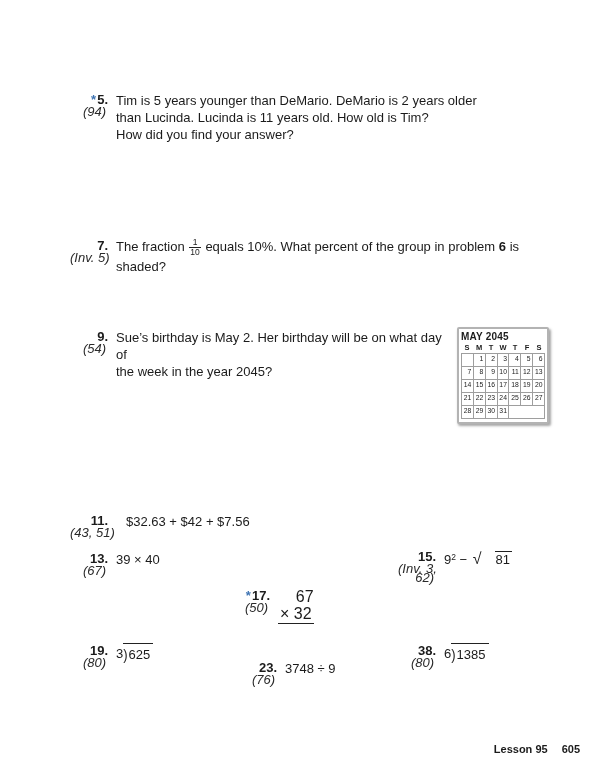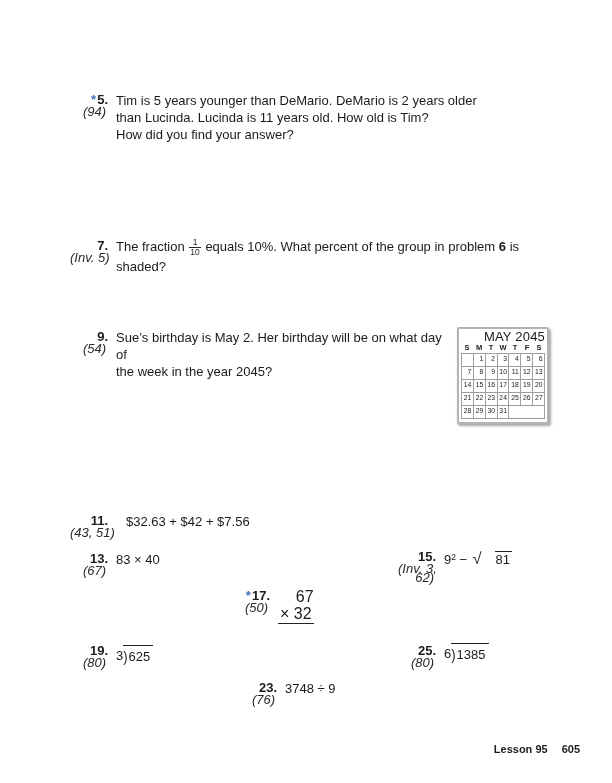--- a/index.html
+++ b/index.html
@@ -38,21 +38,21 @@
   .ldiv-box{border-top:1.4px solid #222;padding:2px 3px 0 0;display:inline-flex;align-items:flex-start;}
   .ldiv-paren{display:inline-block;transform:scaleY(1.15);transform-origin:center 40%;margin:0 1px 0 0;}
 
   
   .calendar{
     position:absolute;left:457px;top:327px;width:92px;background:#fff;
     border:2px solid #b3b3b3;border-radius:2px;
     box-shadow:1.5px 2px 2.5px rgba(0,0,0,0.35);
     padding:1px 2px 3px 2px;box-sizing:border-box;
   }
-  .cal-title{text-align:right;font-weight:normal;font-size:13px;line-height:13px;letter-spacing:0.2px;}
+  .cal-title{text-align:left;font-weight:bold;font-size:10px;line-height:13px;letter-spacing:0.2px;}
   .cal-week{display:grid;grid-template-columns:repeat(7,1fr);font-size:7.5px;font-weight:bold;text-align:center;line-height:9px;padding-bottom:1px;}
   .cal-grid{display:grid;grid-template-columns:repeat(7,1fr);border-left:1px solid #9e9e9e;border-top:1px solid #9e9e9e;}
   .cal-cell{
     border-right:1px solid #9e9e9e;border-bottom:1px solid #9e9e9e;
     font-size:6.8px;line-height:8px;text-align:right;
     padding:1px 1.5px 3px 0;min-height:8px;box-sizing:border-box;
   }
   .cal-cell.span3{grid-column:span 3;}
 
   .footer{position:absolute;top:743px;right:32px;font-size:11px;font-weight:bold;white-space:nowrap;}
@@ -154,21 +154,21 @@
     <div class="ref">(43, 51)</div>
   </div>
   <div class="content">$32.63 + $42 + $7.56</div>
 </div>
 
 <div class="problem" style="left:70px;top:551px;">
   <div class="num-col">
     <div class="num">13.</div>
     <div class="ref">(67)</div>
   </div>
-  <div class="content">83 × 40</div>
+  <div class="content">39 × 40</div>
 </div>
 
 <div class="problem" style="left:398px;top:549px;">
   <div class="num-col">
     <div class="num">15.</div>
     <div class="ref">
       <div>(Inv. 3,</div>
       <div>62)</div>
     </div>
   </div>
@@ -188,53 +188,53 @@
     <div class="ref">(50)</div>
   </div>
   <div class="content">
     <div class="vmult">
       <div>67</div>
       <div class="vm-bottom">× 32</div>
     </div>
   </div>
 </div>
 
-<div class="problem" style="left:70px;top:643px;align-items:center;">
+<div class="problem" style="left:70px;top:643px;">
   <div class="num-col">
     <div class="num">19.</div>
     <div class="ref">(80)</div>
   </div>
   <div class="content">
     <span class="ldiv">
       <span class="ldiv-divisor">3</span>
         <span class="ldiv-box">
           <span class="ldiv-paren">)</span>
           <span>625</span>
         </span>
     </span>
   </div>
 </div>
 
 <div class="problem" style="left:398px;top:643px;">
   <div class="num-col">
-    <div class="num">25.</div>
+    <div class="num">38.</div>
     <div class="ref">(80)</div>
   </div>
   <div class="content">
     <span class="ldiv">
       <span class="ldiv-divisor">6</span>
         <span class="ldiv-box">
           <span class="ldiv-paren">)</span>
           <span>1385</span>
         </span>
     </span>
   </div>
 </div>
 
-<div class="problem" style="left:239px;top:680px;">
+<div class="problem" style="left:239px;top:660px;">
   <div class="num-col">
     <div class="num">23.</div>
     <div class="ref">(76)</div>
   </div>
   <div class="content">3748 ÷ 9</div>
 </div>
 
 <div class="footer">
   <span>Lesson 95</span><span class="gap"></span><span>605</span>
 </div>

